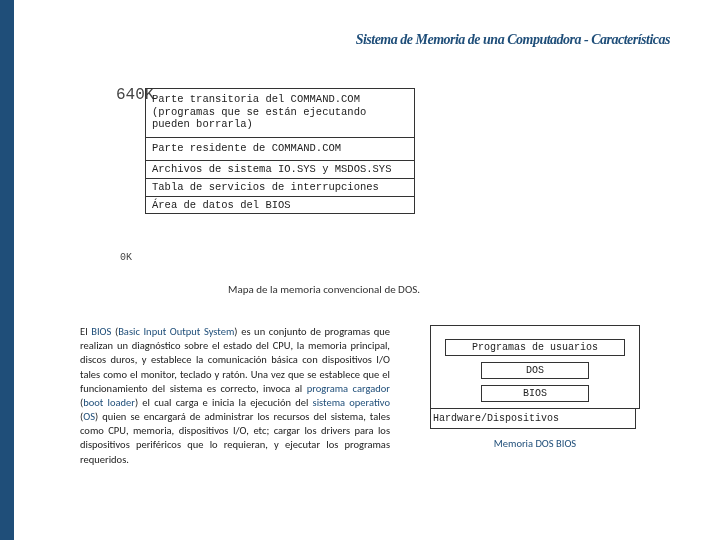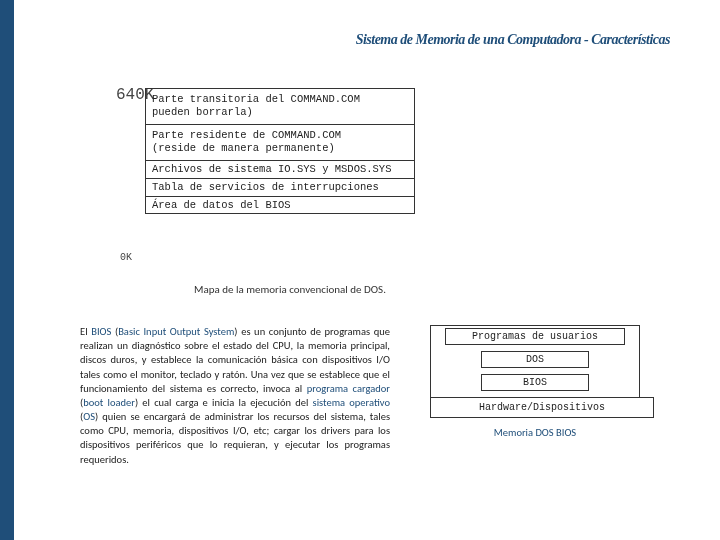--- a/index.html
+++ b/index.html
@@ -68,21 +68,21 @@
   }
   .mem-row.big { padding: 4px 6px 6px 6px; }
   .mem-row:last-child { border-bottom: none; }
   .mem-caption {
     position: absolute;
     top: 205px;
     left: 70px;
     width: 260px;
     font-size: 11px;
     color: #333;
-    text-align: center;
+    text-align: right;
   }
   .body-text {
     position: absolute;
     top: 325px;
     left: 80px;
     width: 310px;
     font-size: 10.5px;
     color: #222;
     line-height: 1.35;
     text-align: justify;
@@ -96,37 +96,37 @@
   }
   .layer-stack {
     width: 210px;
     margin-left: 10px;
     font-family: "Courier New", monospace;
     font-size: 11px;
     color: #222;
   }
   .layer-outer {
     border: 1px solid #333;
-    padding-top: 2px;
+    padding-top: 13px;
   }
   .layer-box {
     border: 1px solid #333;
     margin: 0 auto 6px auto;
     width: 108px;
     text-align: center;
     padding: 2px 0;
     font-size: 10px;
   }
   .layer-box.wide {
     width: 180px;
   }
   .layer-hw {
     border: 1px solid #333;
-    width: 224px;
-    text-align: center;
+    width: 206px;
+    text-align: left;
     padding: 4px 2px;
     font-size: 10px;
     margin-top: -1px;
   }
   .layer-caption {
     margin-top: 8px;
     font-size: 10.5px;
     color: #1f4e79;
     text-align: center;
     font-family: "Segoe UI", Calibri, Arial, sans-serif;
@@ -138,25 +138,25 @@
 <div class="side-accent"></div>
 
 <div class="page-title">Sistema de Memoria de una Computadora - Características</div>
 
 <div class="mem-figure">
   <div class="mem-label-top">640K</div>
   <div class="mem-label-bot">0K</div>
   <div class="mem-stack">
     <div class="mem-row big">
       <div>Parte transitoria del COMMAND.COM</div>
+      <div>(programas que se están ejecutando</div>
       <div>pueden borrarla)</div>
     </div>
     <div class="mem-row big">
       <div>Parte residente de COMMAND.COM</div>
-      <div>(reside de manera permanente)</div>
     </div>
     <div class="mem-row">Archivos de sistema IO.SYS y MSDOS.SYS</div>
     <div class="mem-row">Tabla de servicios de interrupciones</div>
     <div class="mem-row">Área de datos del BIOS</div>
   </div>
   <div class="mem-caption">Mapa de la memoria convencional de DOS.</div>
 </div>
 
 <div class="body-text">
   <span>El </span><span class="hl">BIOS</span><span> (</span><span class="hl">Basic Input Output System</span><span>) es un conjunto de programas que realizan un diagnóstico sobre el estado del CPU, la memoria principal, discos duros, y establece la comunicación básica con dispositivos I/O tales como el monitor, teclado y ratón. Una vez que se establece que el funcionamiento del sistema es correcto, invoca al </span><span class="hl">programa cargador</span><span> (</span><span class="hl">boot loader</span><span>) el cual carga e inicia la ejecución del </span><span class="hl">sistema operativo</span><span> (</span><span class="hl">OS</span><span>) quien se encargará de administrar los recursos del sistema, tales como CPU, memoria, dispositivos I/O, etc; cargar los drivers para los dispositivos periféricos que lo requieran,  y ejecutar los programas requeridos.</span>

